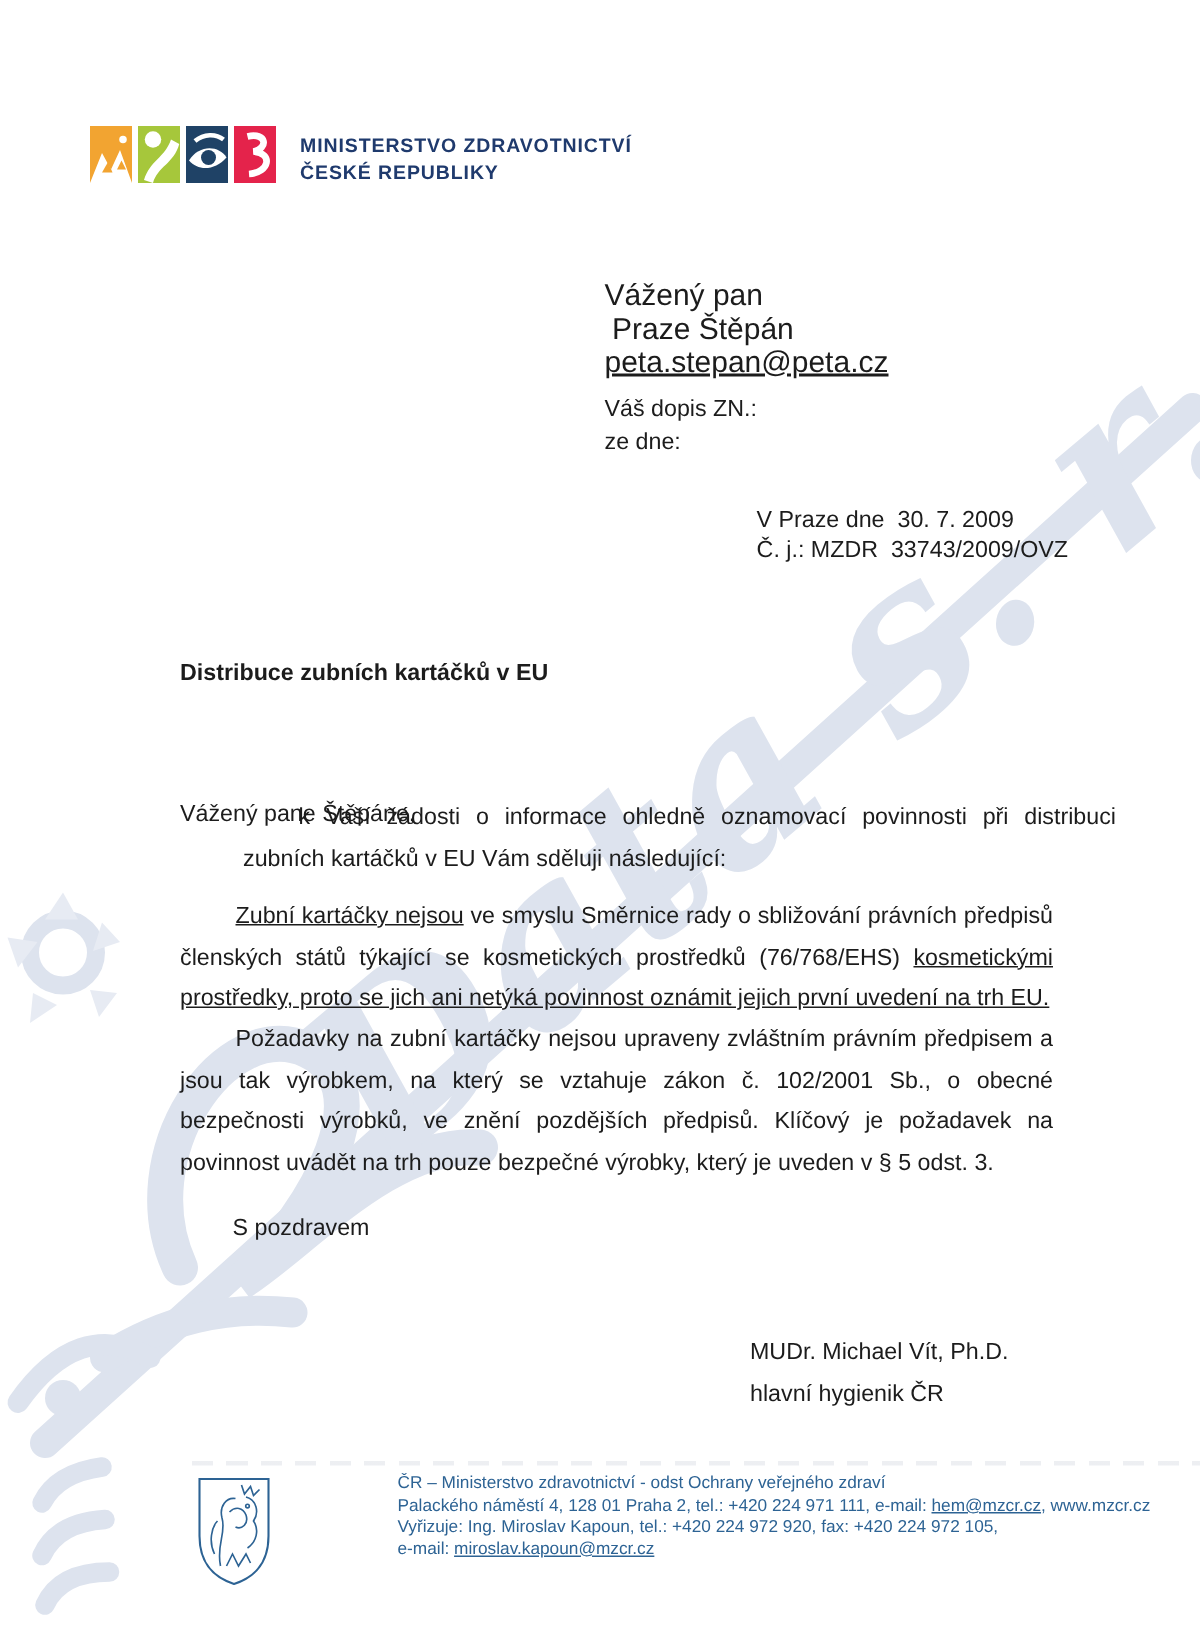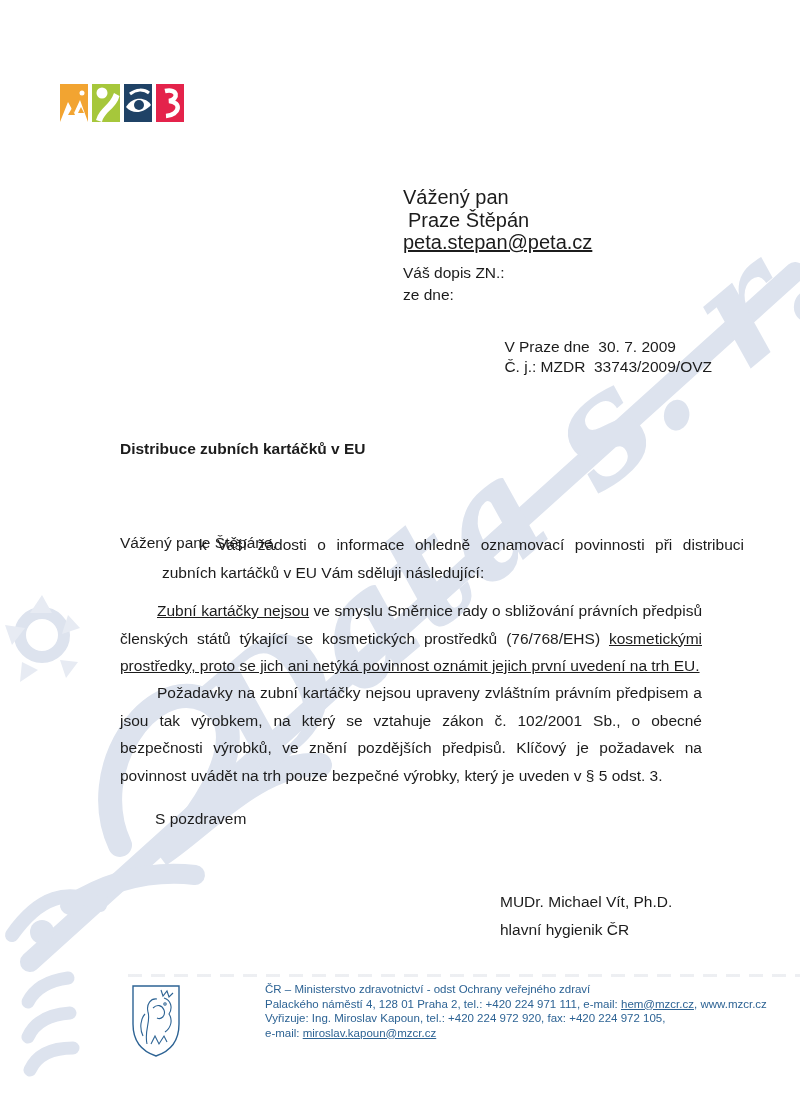--- a/index.html
+++ b/index.html
@@ -101,20 +101,22 @@
       <path fill="#fff" d="M2 23 C 9 12, 22 13, 27 21 C 19 30, 8 30, 2 23 Z"></path>
       <circle class="tile-navy" cx="15" cy="21" r="5"></circle>
       <path stroke="#fff" stroke-width="3" fill="none" d="M6 10 C 12 5, 20 5, 25 9"></path>
     </svg>
     <svg class="tile" viewBox="0 0 28 38">
       <rect class="tile-red" width="28" height="38"></rect>
       <path stroke="#fff" stroke-width="4.5" fill="none" d="M9 7 C 22 4, 23 15, 13 17 C 26 18, 24 31, 10 32"></path>
     </svg>
   </div>
   <div class="layer logo-text">
+    <div>MINISTERSTVO ZDRAVOTNICTVÍ</div>
+    <div>ČESKÉ REPUBLIKY</div>
   </div>
 
   <div class="layer recipient">
     <div>Vážený pan</div>
     <div class="name">Praze Štěpán</div>
     <div class="u">peta.stepan@peta.cz</div>
   </div>
 
   <div class="layer ref-labels">
     <div>Váš dopis ZN.:</div>

